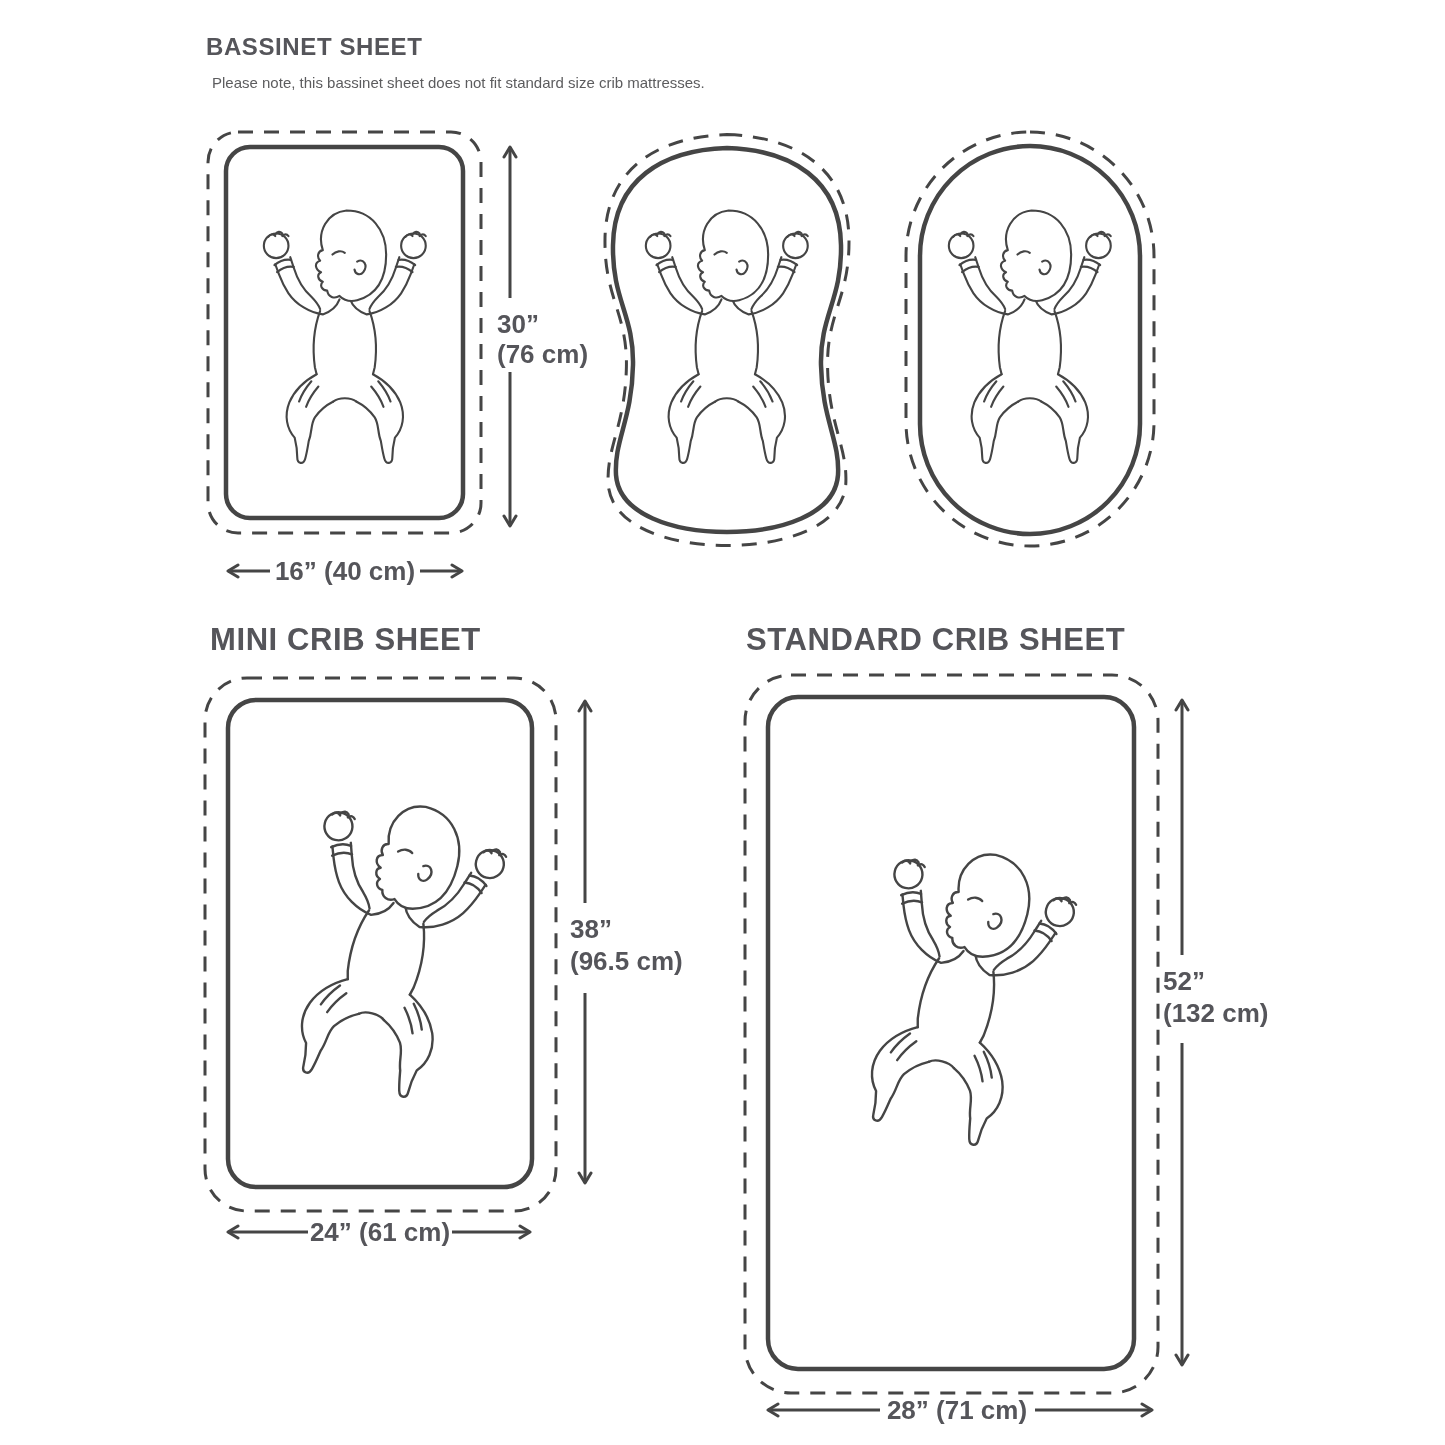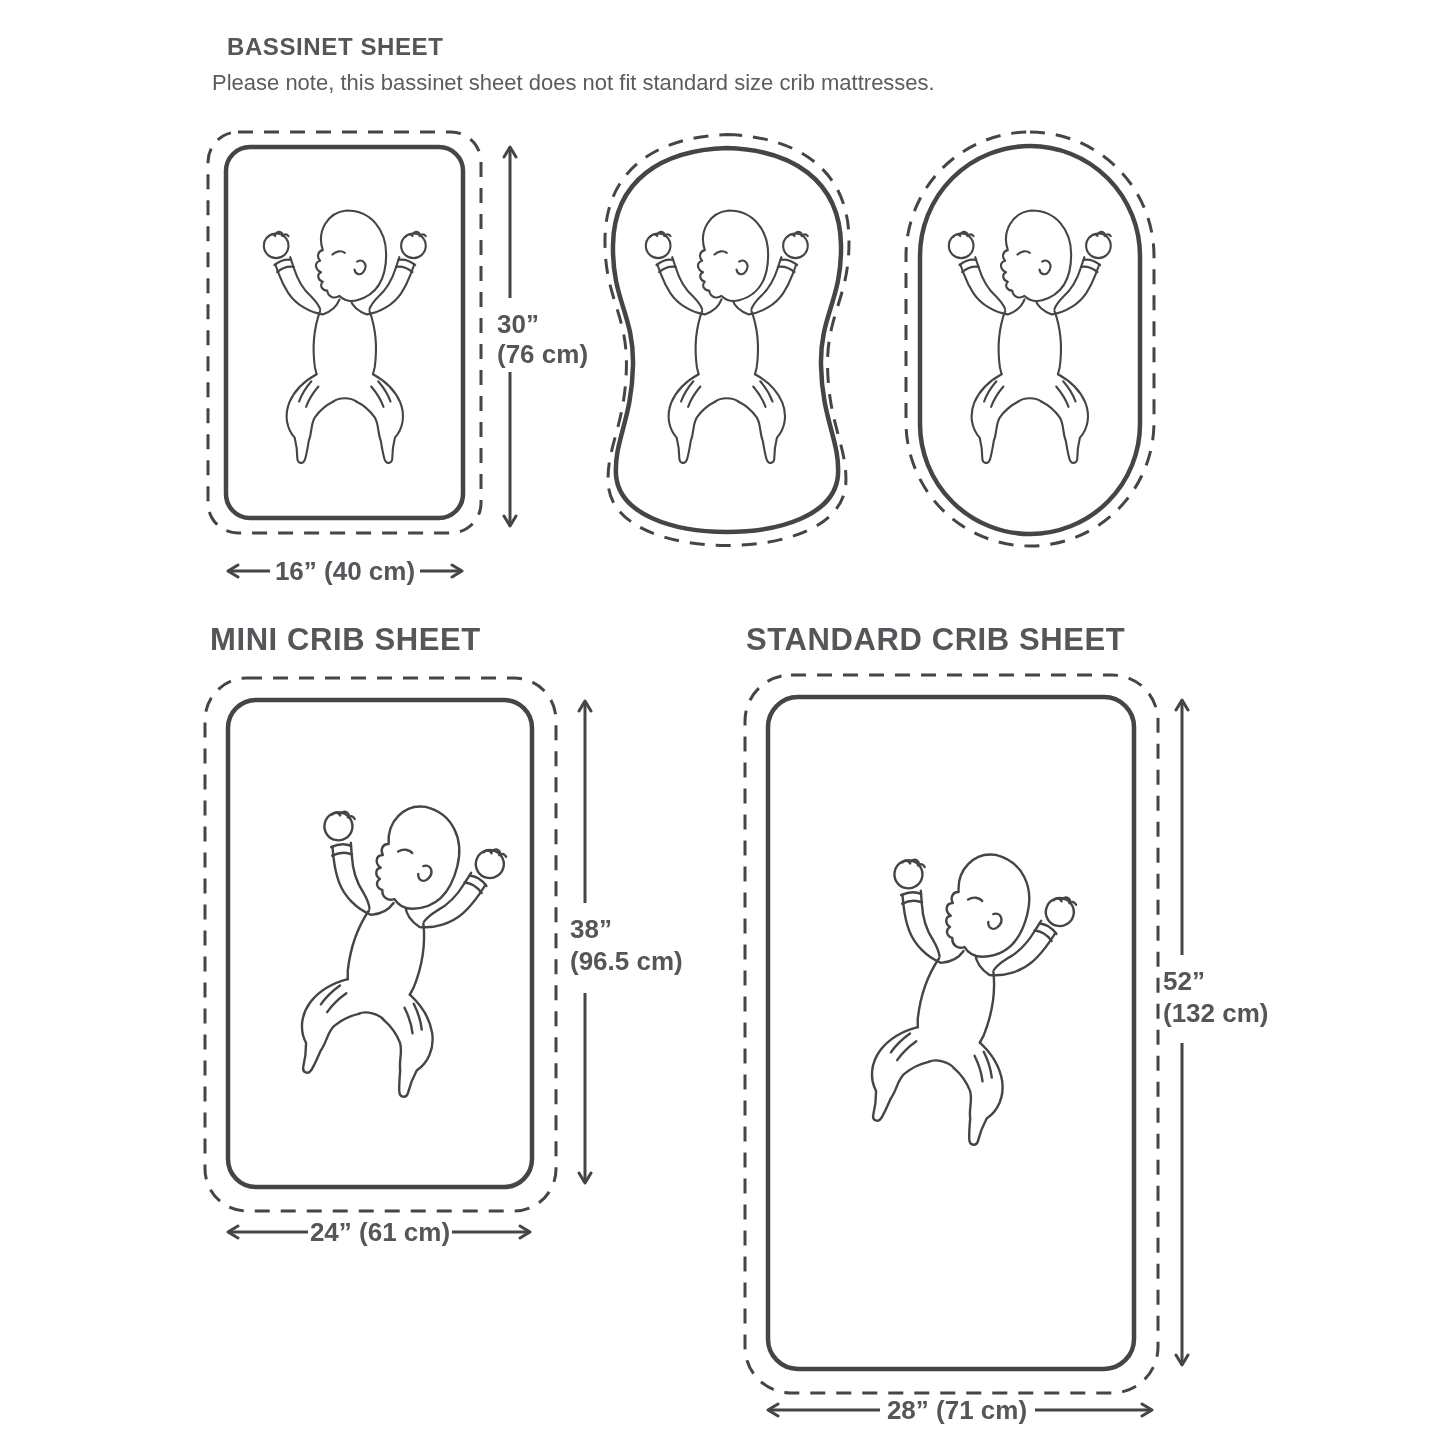--- a/index.html
+++ b/index.html
@@ -16,27 +16,27 @@
     font-family: "Liberation Sans", sans-serif;
     overflow: hidden;
   }
   .title {
     position: absolute;
     font-weight: 700;
     color: var(--heading-text);
     letter-spacing: 0.6px;
     white-space: nowrap;
   }
-  .title-sm { left: 227px; top: 33px; font-size: 24px; }
+  .title-sm { left: 206px; top: 33px; font-size: 24px; }
   .title-mini { left: 210px; top: 622px; font-size: 31px; }
   .title-std { left: 746px; top: 622px; font-size: 31px; }
   .note {
     position: absolute;
     left: 212px; top: 72px;
-    font-size: 22px;
+    font-size: 15px;
     line-height: 21px;
     color: var(--body-text);
     white-space: nowrap;
   }
   svg.diagram { position: absolute; left: 0; top: 0; }
   .solid  { fill: none; stroke: var(--line); stroke-width: 4.5; }
   .dashed { fill: none; stroke: var(--line); stroke-width: 3; stroke-dasharray: 15 11; }
   .dashed-sc { fill: none; stroke: var(--line); stroke-width: 2.8; stroke-dasharray: 14 10.3; }
   .dim { fill: none; stroke: var(--line); stroke-width: 3; }
   .bl { fill: none; stroke: var(--line); stroke-width: 2.4; stroke-linecap: round; stroke-linejoin: round; }

